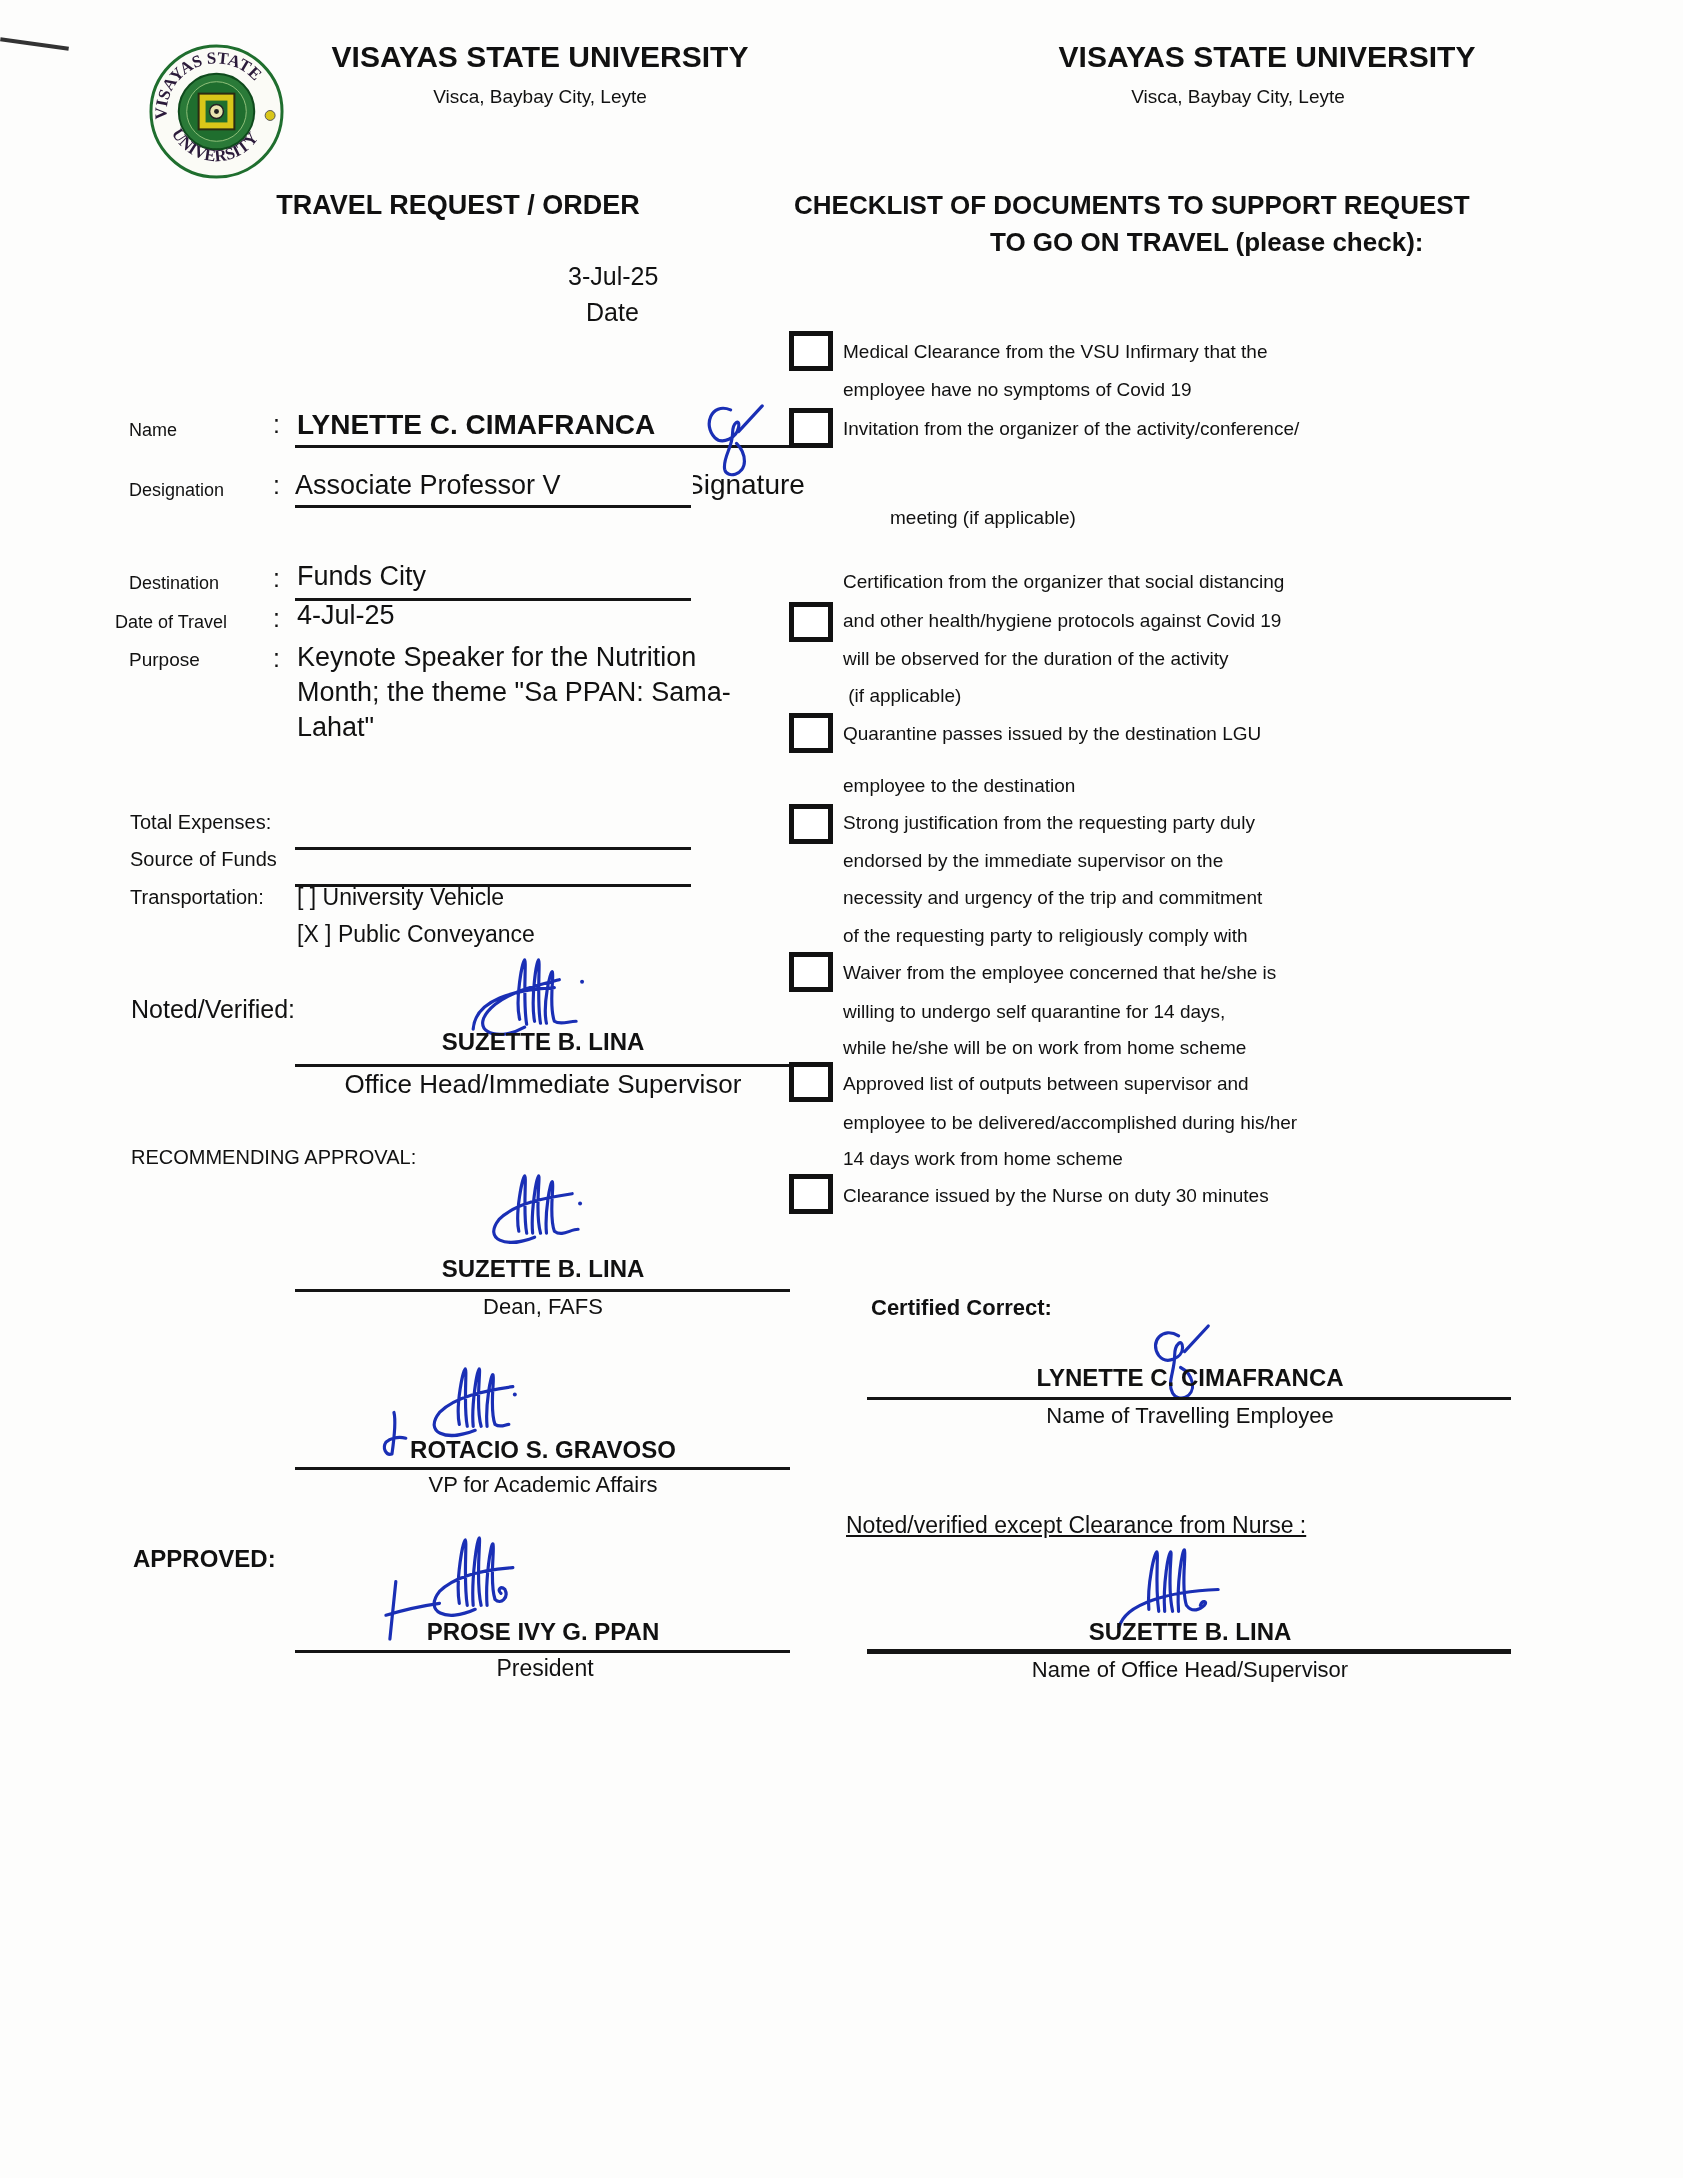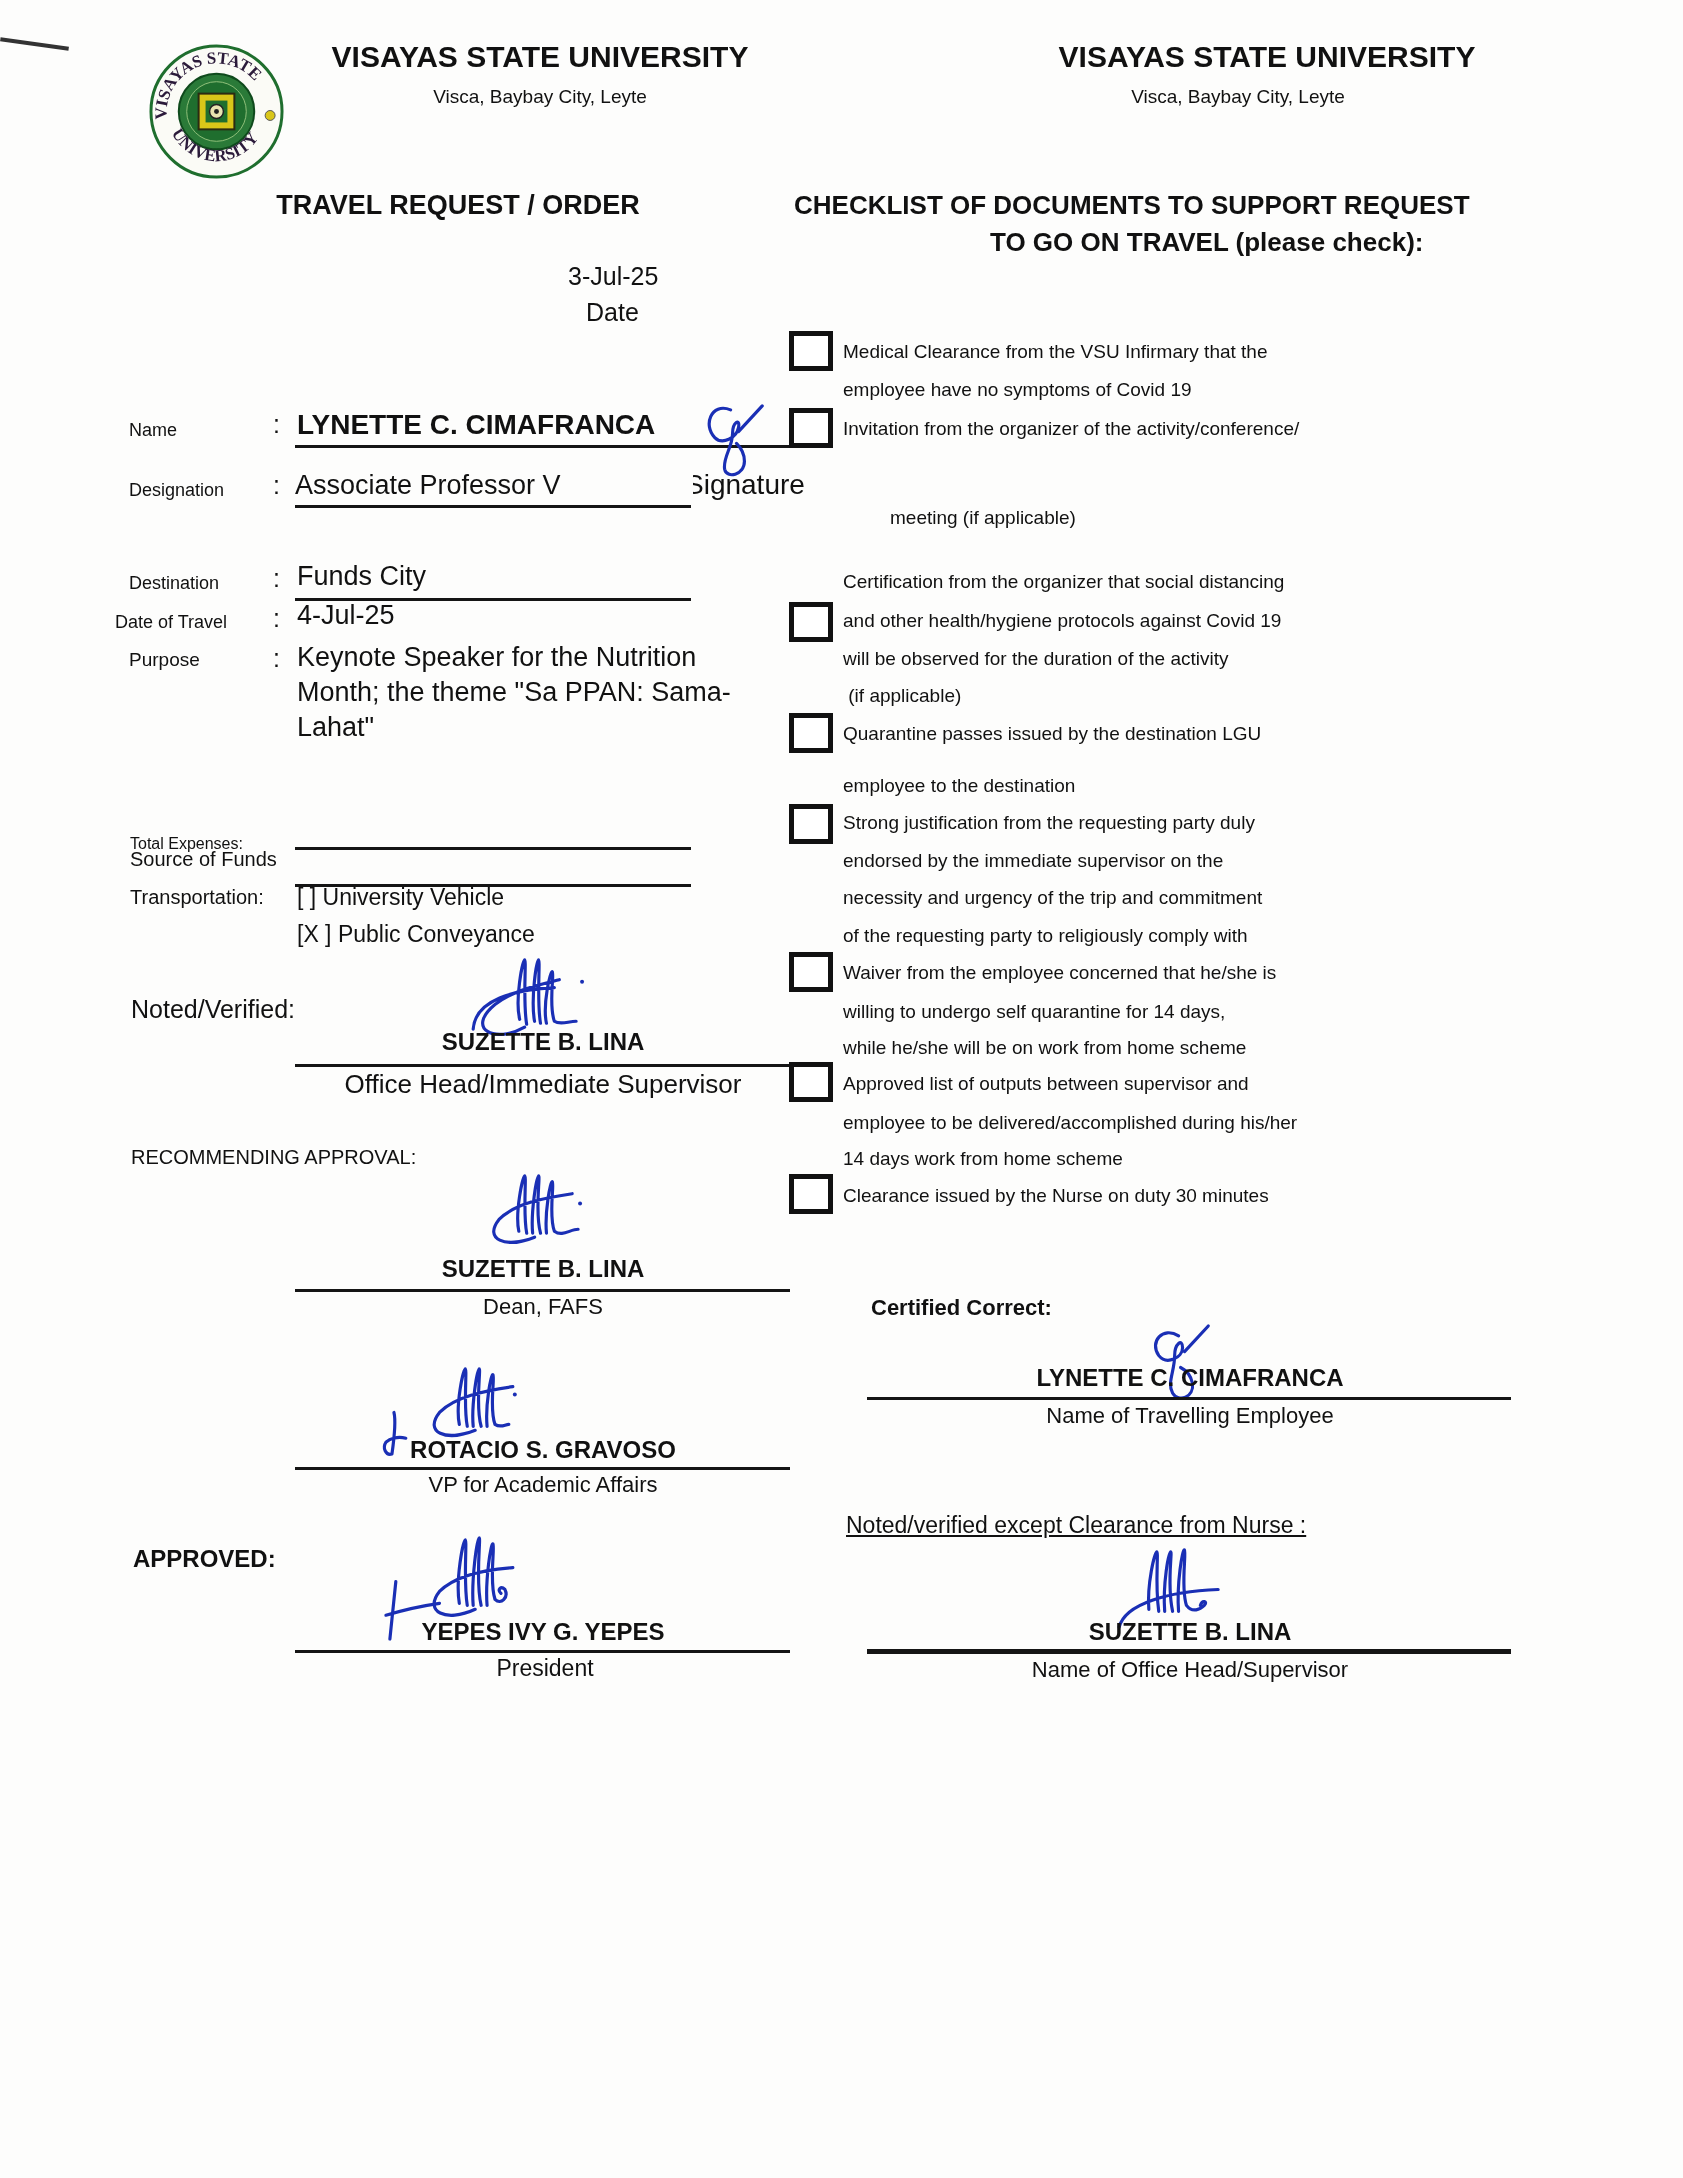--- a/index.html
+++ b/index.html
@@ -79,21 +79,21 @@
 <div class="abs" style="left:297px; top:600px; font-size:27px;">4-Jul-25</div>
 
 <div class="abs" style="left:129px; top:649px; font-size:19px;">Purpose</div>
 <div class="abs" style="left:273px; top:644px; font-size:25px;">:</div>
 <div class="abs" style="left:297px; top:640px; font-size:27px; line-height:35px;">
   <div>Keynote Speaker for the Nutrition</div>
   <div>Month; the theme "Sa PPAN: Sama-</div>
   <div>Lahat"</div>
 </div>
 
-<div class="abs" style="left:130px; top:811px; font-size:16px;margin-top:24px;">Total Expenses:</div>
+<div class="abs" style="left:130px; top:811px; font-size:20px;">Total Expenses:</div>
 <div class="abs" style="left:297px; top:811px; font-size:20px;"></div>
 <div class="line" style="left:295px; top:847px; width:396px;"></div>
 
 <div class="abs" style="left:130px; top:848px; font-size:20px;">Source of Funds</div>
 <div class="abs" style="left:297px; top:848px; font-size:20px;"></div>
 <div class="line" style="left:295px; top:884px; width:396px;"></div>
 
 <div class="abs" style="left:130px; top:886px; font-size:20px;">Transportation:</div>
 <div class="abs" style="left:297px; top:884px; font-size:23px;">
   <span>[ ]</span>
@@ -129,21 +129,21 @@
 </svg>
 <div class="abs b c" style="left:543px; top:1436px; font-size:24px;">ROTACIO S. GRAVOSO</div>
 <div class="line" style="left:295px; top:1467px; width:495px;"></div>
 <div class="abs c" style="left:543px; top:1472px; font-size:22px;">VP for Academic Affairs</div>
 
 <div class="abs b" style="left:133px; top:1545px; font-size:24px;">APPROVED:</div>
 <svg class="sig" style="left:376px; top:1520px;" width="238" height="129" viewBox="0 0 240 130">
   <path d="M100 90 C70 104 48 92 64 72 C80 56 110 50 138 48 M84 84 C80 60 88 20 90 20 C92 20 88 60 92 86 M98 86 C96 60 102 18 104 18 C106 18 100 60 106 86 M112 86 C110 60 116 22 118 24 C120 26 114 62 120 80 C126 86 134 78 130 70 C126 66 122 70 126 74"></path>
   <path d="M20 62 C18 80 16 100 14 120 M10 96 C30 90 50 86 64 84"></path>
 </svg>
-<div class="abs b c" style="left:543px; top:1618px; font-size:24px;">YEPES IVY G. YEPES</div>
+<div class="abs b c" style="left:543px; top:1618px; font-size:24px;">PROSE IVY G. PPAN</div>
 <div class="line" style="left:295px; top:1650px; width:495px;"></div>
 <div class="abs c" style="left:545px; top:1655px; font-size:23px;">President</div>
 
 <div class="cb" style="left:789px; top:331px;"></div>
 <div class="cb" style="left:789px; top:408px;"></div>
 <div class="cb" style="left:789px; top:602px;"></div>
 <div class="cb" style="left:789px; top:713px;"></div>
 <div class="cb" style="left:789px; top:804px;"></div>
 <div class="cb" style="left:789px; top:952px;"></div>
 <div class="cb" style="left:789px; top:1062px;"></div>

